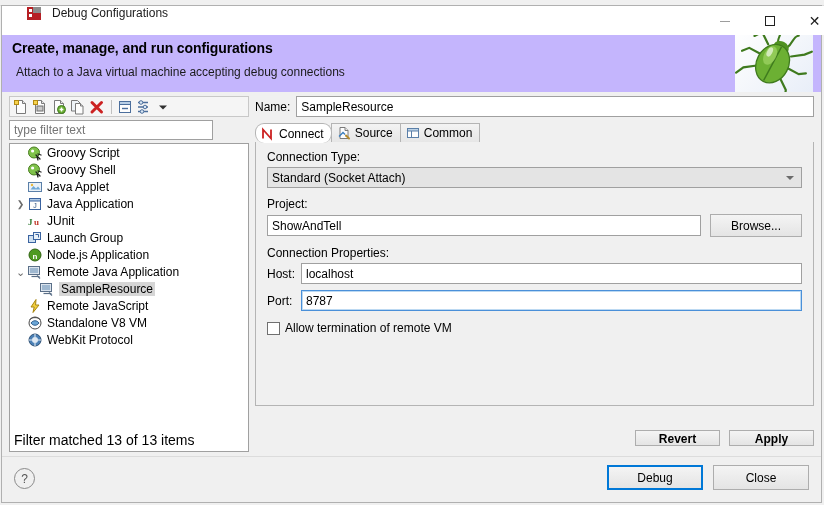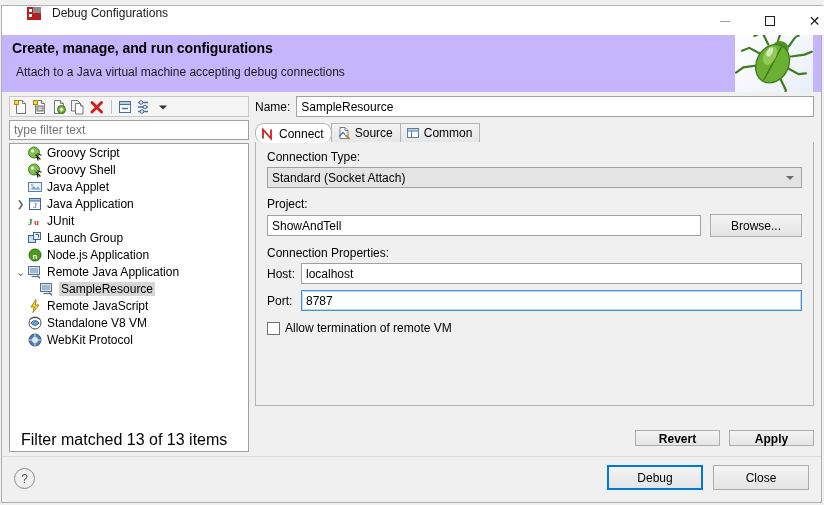--- a/index.html
+++ b/index.html
@@ -114,21 +114,21 @@
     display: flex; align-items: center; padding-left: 2px;
   }
   .tb-btn {
     width: 18px; height: 18px; margin-right: 1px;
     display: flex; align-items: center; justify-content: center;
     position: relative;
   }
   .tb-sep { width: 1px; height: 14px; background: #c0c0c0; margin: 0 4px; }
 
   .filter-input {
-    position: absolute; left: 0; top: 24px; width: 240px; height: 20px;
+    position: absolute; left: 0; top: 24px; width: 204px; height: 20px;
     border: 1px solid #a0a0a0; background: #fff;
     box-sizing: border-box;
     font-family: "Liberation Sans", sans-serif;
     font-size: 12px; color: #6d6d6d;
     padding: 0 4px;
     outline: none;
   }
   .tree {
     position: absolute; left: 0; top: 47px; width: 240px; height: 309px;
     border: 1px solid #a0a0a0; background: #fff;
@@ -151,22 +151,22 @@
   .expander {
     width: 13px; text-align: center; color: #6b6b6b; font-size: 9px;
     flex: 0 0 13px;
   }
   .t-icon {
     width: 16px; height: 16px; margin-right: 4px; position: relative;
     flex: 0 0 16px;
   }
   .tree-status {
     position: absolute; left: 0; bottom: 0; width: 100%; height: 22px;
-    display: flex; align-items: center; padding-left: 11px;
-    font-size: 16px; color: #000; background: #fff;
+    display: flex; align-items: center; padding-left: 4px;
+    font-size: 14px; color: #000; background: #fff;
     box-sizing: border-box;
   }
 
   
   .right-pane {
     position: absolute; left: 253px; top: 4px; right: 7px; height: 356px;
   }
   .name-row {
     position: absolute; left: 0; top: 0; right: 0; height: 21px;
     display: flex; align-items: center;

